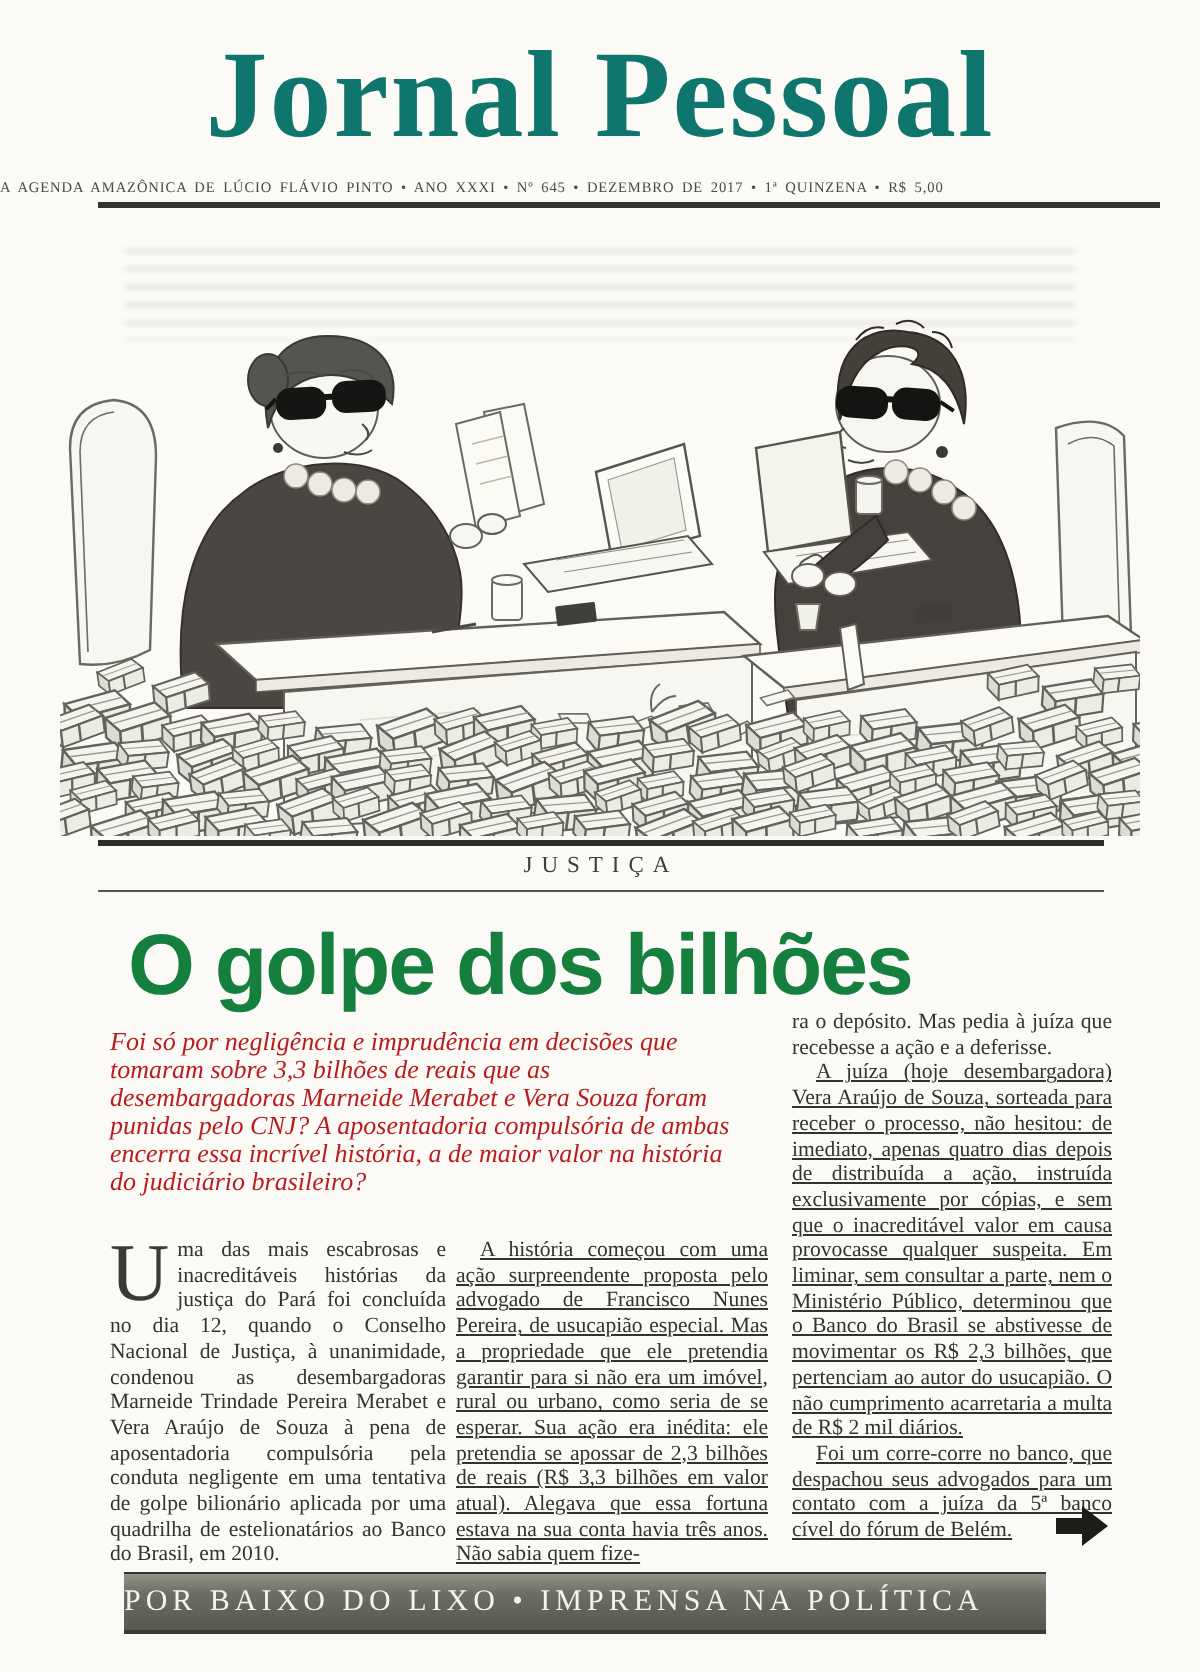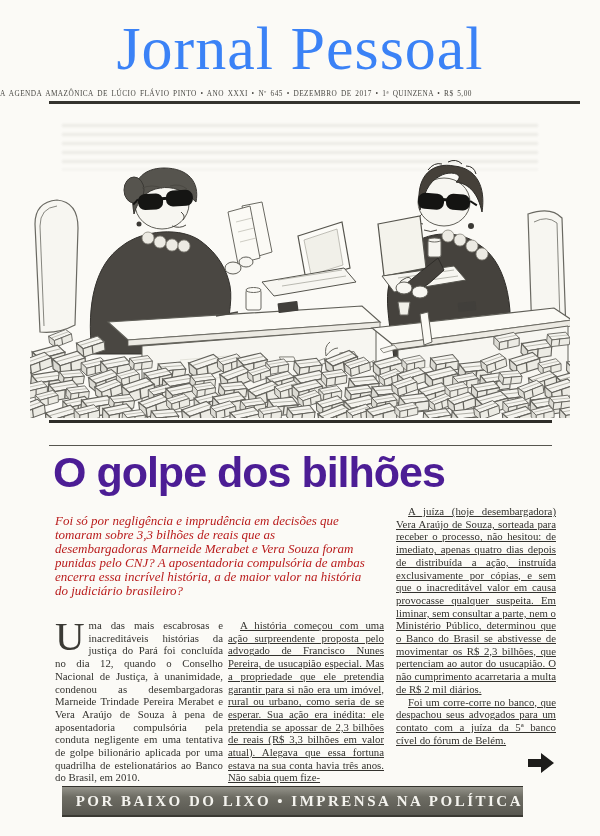--- a/index.html
+++ b/index.html
@@ -1,54 +1,54 @@
 <!DOCTYPE html>
 <html lang="pt-BR"><head>
 <meta charset="utf-8">
 <style>
   html,body{margin:0;padding:0;background:#e8e8e6;}
   .page{position:relative;width:600px;height:836px;background:#fbfaf6;overflow:hidden;
         font-family:"Liberation Serif",serif;color:#33322e;}
   
   .np-title{position:absolute;top:14px;left:0;width:600px;text-align:center;margin:0;
-        font-family:"Liberation Serif",serif;font-weight:400;font-size:62px;line-height:1.1;
-        color:#3b82f6;letter-spacing:1px;}
+        font-family:"Liberation Serif",serif;font-weight:700;font-size:62px;line-height:1.1;
+        color:#0f766e;letter-spacing:1px;}
   .tagline{position:absolute;top:89px;left:0;width:600px;text-align:left;
         font-size:7.3px;letter-spacing:.45px;word-spacing:1.5px;color:#4a4944;}
   .masthead-rule{position:absolute;top:101px;left:49px;width:531px;height:3px;background:#34332e;}
   
   .illus{position:absolute;top:118px;left:30px;width:540px;height:300px;margin:0;}
   .ghost{position:absolute;top:124px;left:62px;width:476px;height:46px;opacity:.10;
         background:repeating-linear-gradient(#6e6c62 0 3px,transparent 3px 9px);filter:blur(1px);}
   
   .rule-thick{position:absolute;top:420px;left:49px;width:503px;height:3px;background:#2d2c28;}
   .kicker{position:absolute;top:427px;left:49px;width:503px;text-align:center;
         font-size:11.5px;letter-spacing:4.5px;color:#3f3e39;}
   .rule-thin{position:absolute;top:445px;left:49px;width:503px;height:1px;background:#56554f;}
   
-  .headline{position:absolute;top:449px;left:52px;width:500px;margin:1px;
+  .headline{position:absolute;top:449px;left:52px;width:500px;margin:12px;
         font-family:"Liberation Sans",sans-serif;font-weight:900;font-size:43px;line-height:1.05;
-        letter-spacing:-1px;color:#4c1d95;}
+        letter-spacing:-1px;color:#15803d;}
   .standfirst{position:absolute;top:514px;left:55px;width:312px;margin:0;
         font-style:italic;font-size:13px;line-height:13.9px;color:#b91c1c;}
   
   .col{position:absolute;}
   .col1{top:619px;left:55px;width:168px;}
   .col2{top:619px;left:228px;width:156px;}
   .col3{top:505px;left:396px;width:160px;height:279px;overflow:hidden;}
   .body-p{margin:0;font-size:10.8px;line-height:12.7px;text-align:justify;color:#33322e;}
   .body-p.indent{text-indent:12px;text-decoration:underline;}
   .dropcap{float:left;font-size:41px;line-height:33px;padding:1px 4px 0 0;color:#3b3a35;}
   
   .cont-arrow{position:absolute;top:753px;left:528px;width:26px;height:20px;}
   
   .banner{position:absolute;top:786px;left:62px;width:461px;height:28px;
         background:linear-gradient(#94938a,#6e6d64 35%,#585750);
         border-top:1px solid #33322c;border-bottom:2px solid #3a3933;
-        display:flex;align-items:center;justify-content:flex-end;font-weight:bold;}
+        display:flex;align-items:center;justify-content:flex-start;}
   .banner span{color:#f4f3ee;font-size:15px;letter-spacing:2.5px;}
 </style>
 </head>
 <body>
 
 <div class="page">
 
   <h1 class="np-title">Jornal Pessoal</h1>
   <div class="tagline">A AGENDA AMAZÔNICA DE LÚCIO FLÁVIO PINTO • ANO XXXI • Nº 645 • DEZEMBRO DE 2017 • 1ª QUINZENA • R$ 5,00</div>
   <div class="masthead-rule"></div>
@@ -302,36 +302,38 @@
           <use href="#bundle" transform="translate(423 287) rotate(7) scale(1.21)"></use>
           <use href="#bundle" transform="translate(443 285) rotate(-7) scale(0.94)"></use>
           <use href="#bundle" transform="translate(472 290) rotate(-4) scale(1.12)"></use>
           <use href="#bundle" transform="translate(501 288) rotate(-1) scale(0.85)"></use>
           <use href="#bundle" transform="translate(530 286) rotate(2) scale(1.03)"></use>
         </g>
     </svg>
   </figure>
 
   <div class="rule-thick"></div>
+  <div class="kicker">JUSTIÇA</div>
   <div class="rule-thin"></div>
 
   <h2 class="headline">O golpe dos bilhões</h2>
   <p class="standfirst">Foi só por negligência e imprudência em decisões que tomaram sobre 3,3 bilhões de reais que as desembargadoras Marneide Merabet e Vera Souza foram punidas pelo CNJ? A aposentadoria compulsória de ambas encerra essa incrível história, a de maior valor na história do judiciário brasileiro?</p>
 
   <div class="col col1">
     <p class="body-p">
       <span class="dropcap">U</span><span>ma das mais escabrosas e inacreditáveis histórias da justiça do Pará foi concluída no dia 12, quando o Conselho Nacional de Justiça, à unanimidade, condenou as desembargadoras Marneide Trindade Pereira Merabet e Vera Araújo de Souza à pena de aposentadoria compulsória pela conduta negligente em uma tentativa de golpe bilionário aplicada por uma quadrilha de estelionatários ao Banco do Brasil, em 2010.</span>
     </p>
   </div>
 
   <div class="col col2">
     <p class="body-p indent">A história começou com uma ação surpreendente proposta pelo advogado de Francisco Nunes Pereira, de usucapião especial. Mas a propriedade que ele pretendia garantir para si não era um imóvel, rural ou urbano, como seria de se esperar. Sua ação era inédita: ele pretendia se apossar de 2,3 bilhões de reais (R$ 3,3 bilhões em valor atual). Alegava que essa fortuna estava na sua conta havia três anos. Não sabia quem fize-</p>
   </div>
 
   <div class="col col3">
+    <p class="body-p">ra o depósito. Mas pedia à juíza que recebesse a ação e a deferisse.</p>
     <p class="body-p indent">A juíza (hoje desembargadora) Vera Araújo de Souza, sorteada para receber o processo, não hesitou: de imediato, apenas quatro dias depois de distribuída a ação, instruída exclusivamente por cópias, e sem que o inacreditável valor em causa provocasse qualquer suspeita. Em liminar, sem consultar a parte, nem o Ministério Público, determinou que o Banco do Brasil se abstivesse de movimentar os R$ 2,3 bilhões, que pertenciam ao autor do usucapião. O não cumprimento acarretaria a multa de R$ 2 mil diários.</p>
     <p class="body-p indent">Foi um corre-corre no banco, que despachou seus advogados para um contato com a juíza da 5ª banco cível do fórum de Belém.</p>
   </div>
 
   <span class="cont-arrow">
     <svg viewBox="0 0 26 20" width="26" height="20">
         <path d="M0 6 h13 v-6 l13 10 -13 10 v-6 h-13 z" fill="#1d1c1a"></path>
       </svg>
   </span>
 

